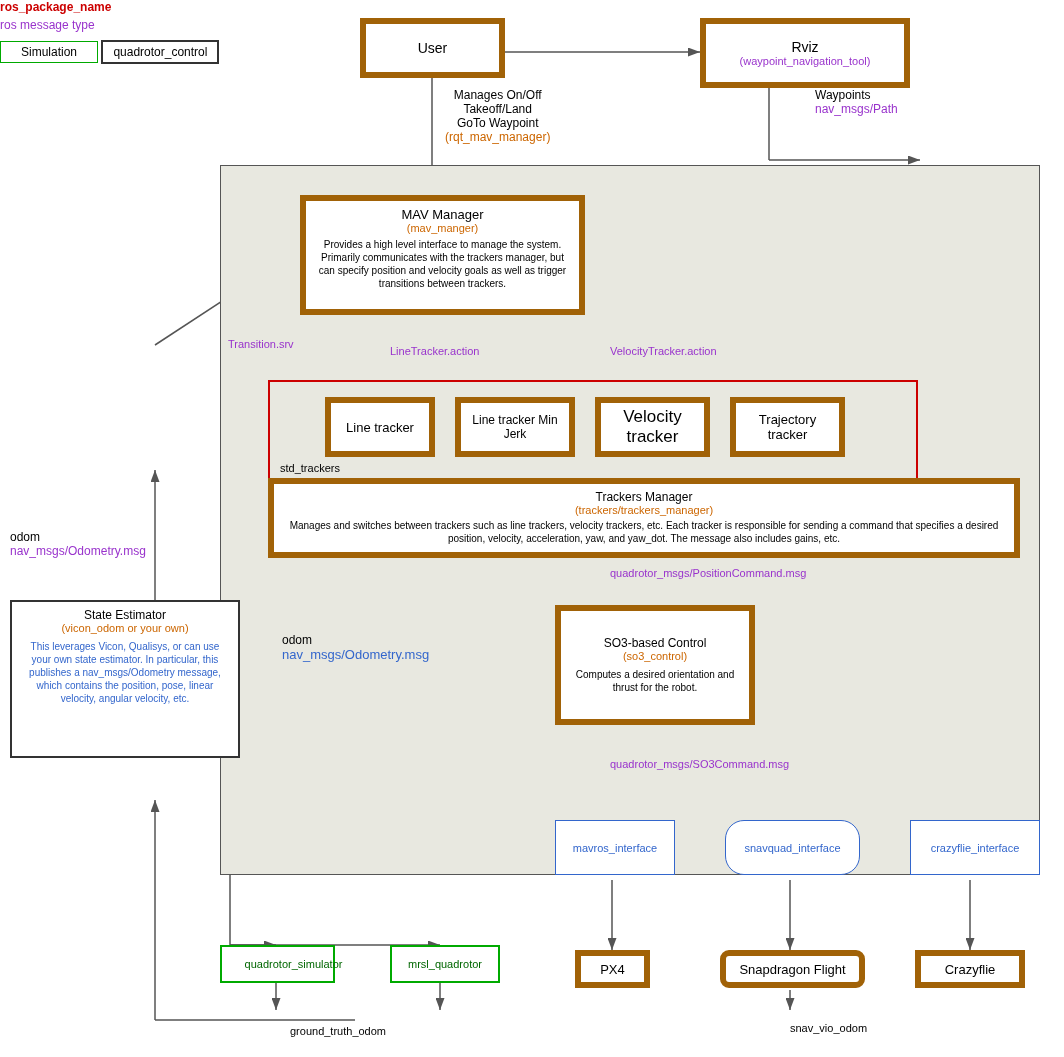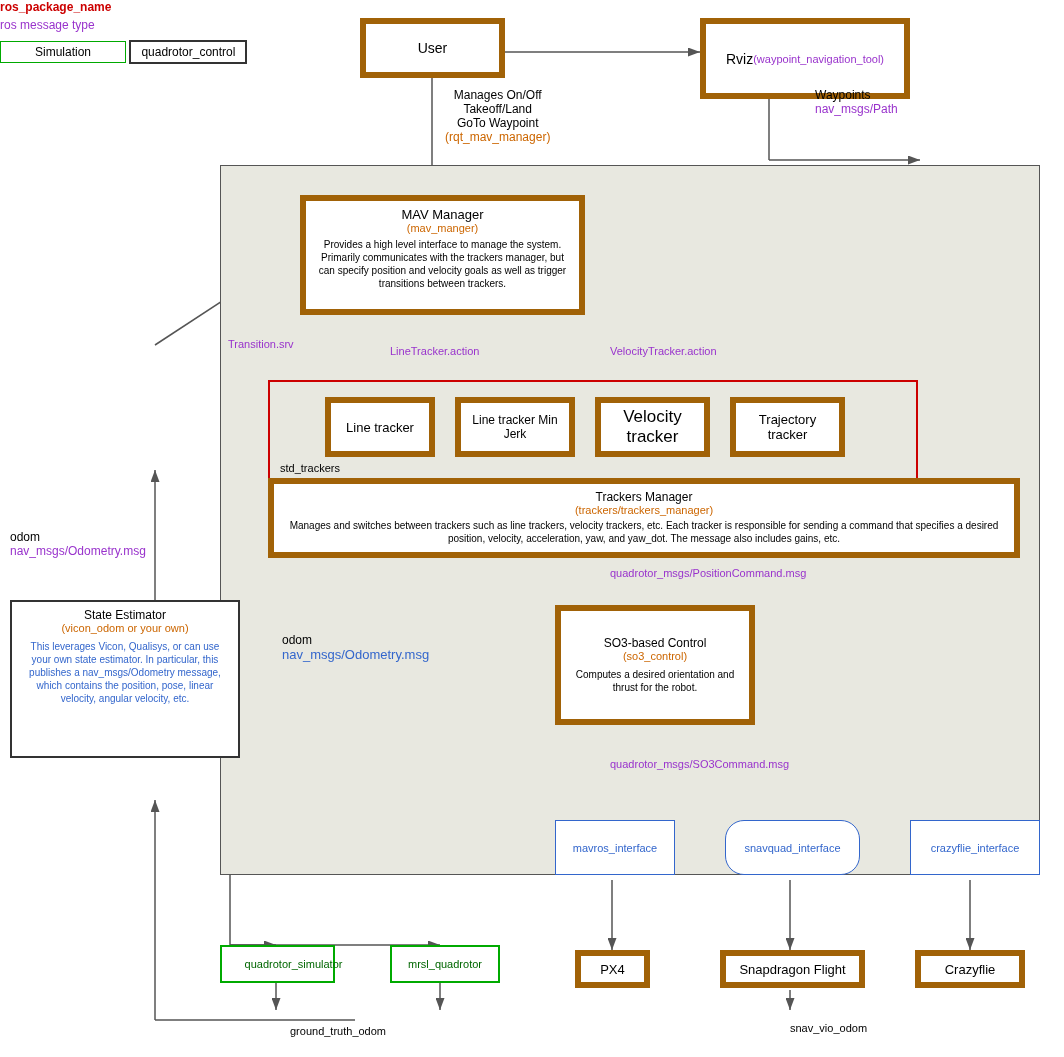--- a/index.html
+++ b/index.html
@@ -108,33 +108,33 @@
 
     <line x1="355" y1="1020" x2="155" y2="1020" stroke="#555" stroke-width="1.5"></line>
     <line x1="155" y1="1020" x2="155" y2="800" stroke="#555" stroke-width="1.5" marker-end="url(#arrowhead)"></line>
 
     <line x1="490" y1="645" x2="490" y2="470" stroke="#3366cc" stroke-width="2"></line>
   </svg>
 
   <div style="position:absolute; left:10; top:15;">
     <div class="text-red bold">ros_package_name</div>
     <div class="text-purple" style="margin-top:4px;">ros message type</div>
-    <div style="margin-top:0; border:1.5px solid #00aa00; padding:3px 34px; display:inline-block;">
+    <div style="margin-top:0; border:1.5px solid #00aa00; padding:3px 20px; display:inline-block;">
       <span>Simulation</span>
     </div>
     <div style="margin-top:8px; border:2px solid #333; padding:3px 10px; display:inline-block;">
       <span>quadrotor_control</span>
     </div>
   </div>
 
   <div class="box" style="left:360px; top:18px; width:145px; height:60px; display:flex; align-items:center; justify-content:center;">
     <span style="font-size:14px;">User</span>
   </div>
 
-  <div class="box" style="left:700px; top:18px; width:210px; height:81px; display:flex; align-items:center; justify-content:center; ">
+  <div class="box" style="left:700px; top:18px; width:210px; height:70px; display:flex; align-items:center; justify-content:center; flex-direction:column;">
     <span style="font-size:14px;">Rviz</span>
     <span class="text-purple" style="font-size:11px;">(waypoint_navigation_tool)</span>
   </div>
 
   <div style="position:absolute; left:445px; top:88px; text-align:center;">
     <div>Manages On/Off</div>
     <div>Takeoff/Land</div>
     <div>GoTo Waypoint</div>
     <div class="text-orange">(rqt_mav_manager)</div>
   </div>
@@ -240,21 +240,21 @@
   </div>
 
   <div class="box box-green-border" style="left:390px; top:945px; width:110px; height:38px; display:flex; align-items:center; justify-content:center;">
     <span style="font-size:11px; color:#006600;">mrsl_quadrotor</span>
   </div>
 
   <div class="box" style="left:575px; top:950px; width:75px; height:38px; display:flex; align-items:center; justify-content:center;">
     <span style="font-size:13px;">PX4</span>
   </div>
 
-  <div class="box" style="left:720px; top:950px; width:145px; height:38px; display:flex; align-items:center; justify-content:center;">
+  <div class="box" style="left:720px; top:950px; width:145px; height:38px; display:flex; align-items:center; justify-content:center;border-radius:9px;">
     <span style="font-size:13px;">Snapdragon Flight</span>
   </div>
 
   <div class="box" style="left:915px; top:950px; width:110px; height:38px; display:flex; align-items:center; justify-content:center;">
     <span style="font-size:13px;">Crazyflie</span>
   </div>
 
   <div style="position:absolute; left:290px; top:1025px; font-size:11px;">
     <span>ground_truth_odom</span>
   </div>

